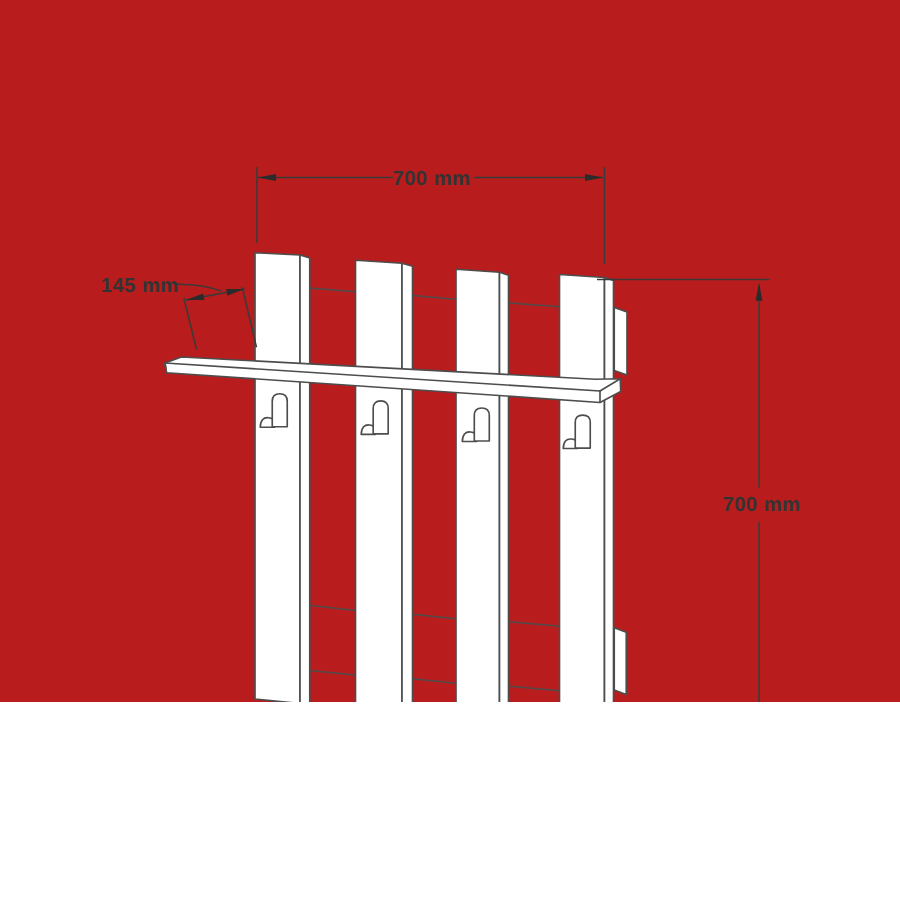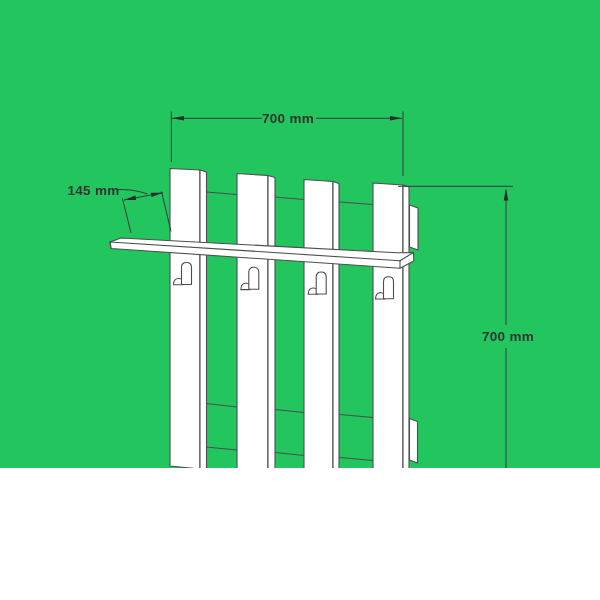--- a/index.html
+++ b/index.html
@@ -1,20 +1,20 @@
 <!DOCTYPE html>
 <html><head>
 <meta charset="utf-8">
 <style>
   html, body { margin: 0; padding: 0; background: #ffffff; }
   .stage {
     position: relative;
     width: 600px;
     height: 468px;
-    background: #22c55e;
+    background: #b91c1c;
     overflow: hidden;
     font-family: "Liberation Sans", sans-serif;
   }
   svg { display: block; }
   .struct { stroke: #4d4d4d; stroke-width: 1.1; fill: none; stroke-linecap: round; stroke-linejoin: round; }
   .face   { stroke: #4d4d4d; stroke-width: 1.1; fill: #ffffff; stroke-linejoin: round; }
   .dim    { stroke: #3a3a3a; stroke-width: 1; fill: none; stroke-linecap: butt; }
   .arrow  { fill: #2b2b2b; stroke: none; }
   .dim-text {
     font-family: "Liberation Sans", sans-serif;

